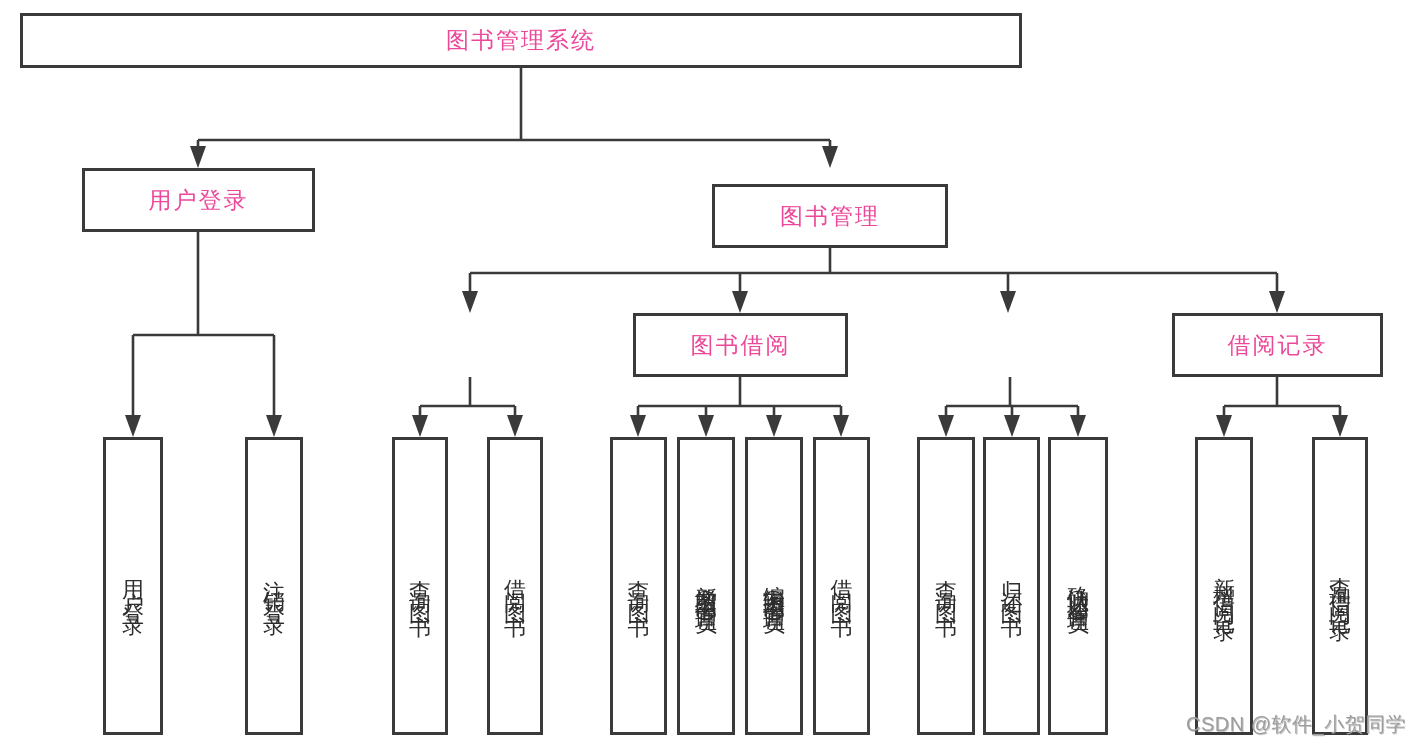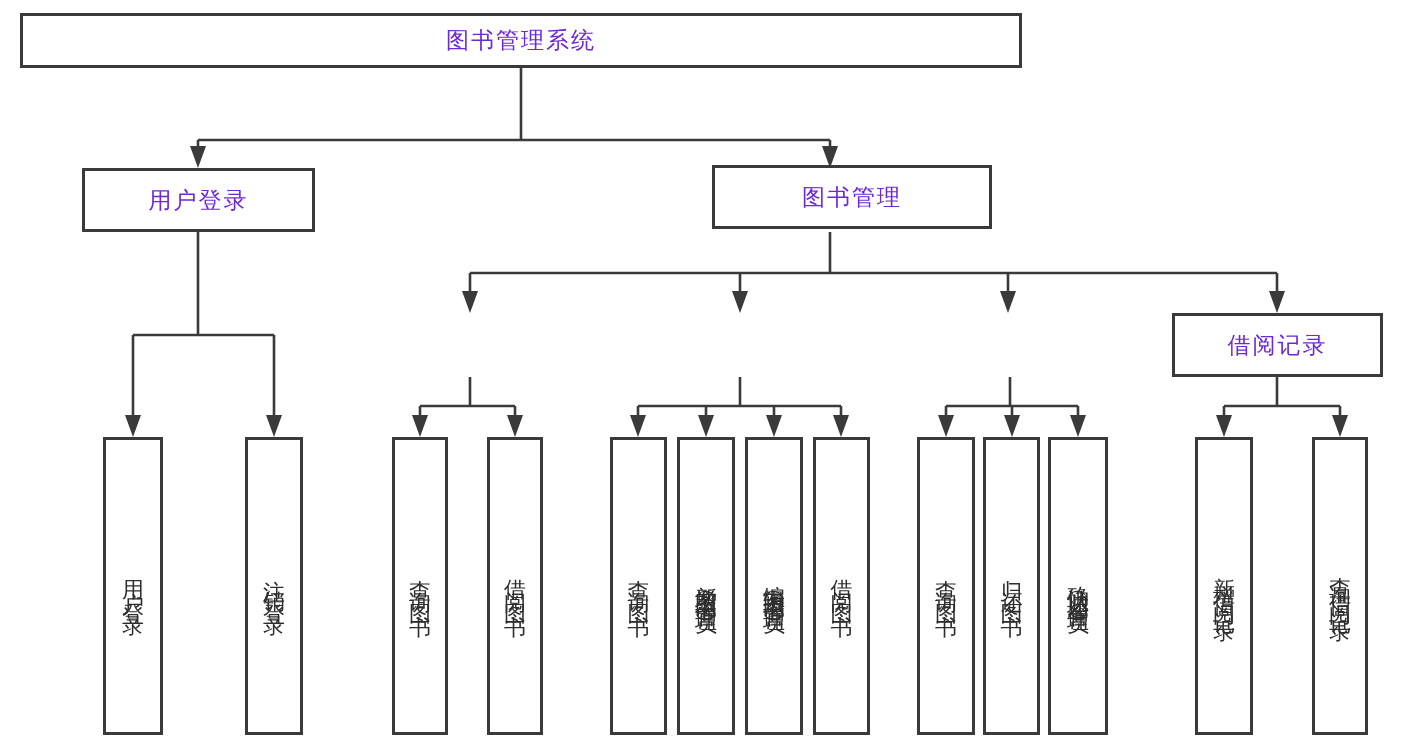--- a/index.html
+++ b/index.html
@@ -8,21 +8,21 @@
     font-family:"Liberation Sans","DejaVu Sans",sans-serif;
   }
   #canvas{position:relative;width:1405px;height:747px;background:#ffffff;}
   #connector-svg{position:absolute;left:0;top:0;width:1405px;height:747px;z-index:1;}
   .node{
     position:absolute;box-sizing:border-box;background:#ffffff;
     border:3px solid #3a3a3a;display:flex;align-items:center;justify-content:center;
     z-index:2;
   }
   .hlabel{
-    color:#6d28d9;font-size:23px;letter-spacing:2px;line-height:1;
+    color:#ec4899;font-size:23px;letter-spacing:2px;line-height:1;
     white-space:nowrap;
   }
   .vbox{top:437px;height:298px;}
   .vtext{
     writing-mode:vertical-rl;text-orientation:mixed;
     color:#2d2d2d;font-size:22px;line-height:1;letter-spacing:12px;
   }
   .vtext.mid{letter-spacing:9px;}
   .vtext.long{letter-spacing:4px;}
   #watermark{
@@ -69,24 +69,27 @@
     </g>
   </svg>
 
   <div class="node" style="left:20px;top:13px;width:1002px;height:55px;">
     <span class="hlabel">图书管理系统</span>
   </div>
 
   <div class="node" style="left:82px;top:168px;width:233px;height:64px;">
     <span class="hlabel">用户登录</span>
   </div>
-  <div class="node" style="left:712px;top:165px;width:280px;height:64px;">
+  <div class="node" style="left:712px;top:184px;width:236px;height:64px;">
     <span class="hlabel">图书管理</span>
   </div>
 
+  <div class="node" style="left:633px;top:313px;width:215px;height:64px;">
+    <span class="hlabel">图书借阅</span>
+  </div>
   <div class="node" style="left:1172px;top:313px;width:211px;height:64px;">
     <span class="hlabel">借阅记录</span>
   </div>
 
   <div class="node vbox" style="left:103px;width:60px;">
     <span class="vtext">用户登录</span>
   </div>
   <div class="node vbox" style="left:245px;width:58px;">
     <span class="vtext">注销登录</span>
   </div>
@@ -121,14 +124,15 @@
     <span class="vtext long">确认归还（管理员）</span>
   </div>
 
   <div class="node vbox" style="left:1195px;width:58px;">
     <span class="vtext mid">新增借阅记录</span>
   </div>
   <div class="node vbox" style="left:1312px;width:56px;">
     <span class="vtext mid">查询借阅记录</span>
   </div>
 
+  <div id="watermark">CSDN @软件_小贺同学</div>
 
 </div>
 
 </body></html>

